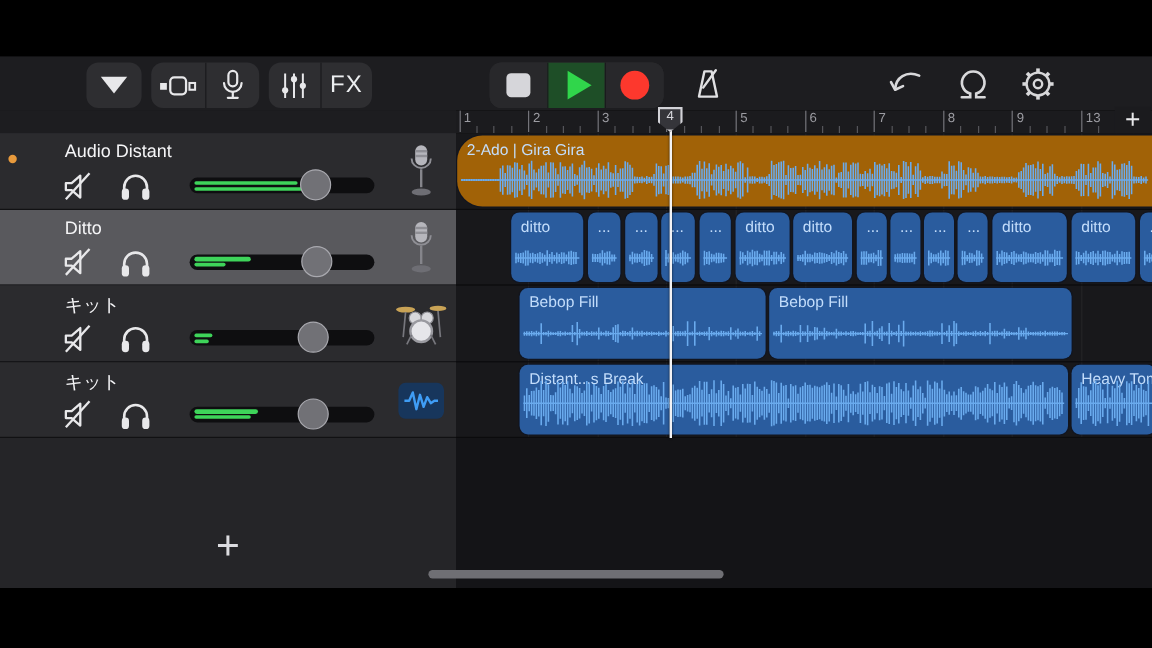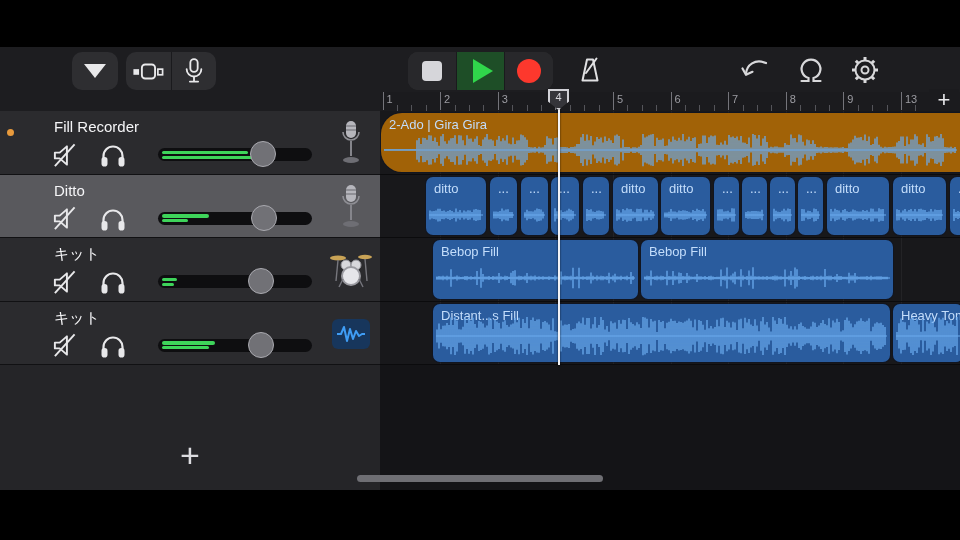--- a/index.html
+++ b/index.html
@@ -85,20 +85,35 @@
       <div class="cell">
         <svg width="22" height="28" viewBox="0 0 24 30" fill="none" stroke="#e8e8ea" stroke-width="2" stroke-linecap="round">
           <rect x="8" y="2" width="8" height="14" rx="4"></rect>
           <path d="M4 13 a8 8 0 0 0 16 0"></path>
           <line x1="12" y1="21.5" x2="12" y2="26"></line>
           <line x1="7.5" y1="26.5" x2="16.5" y2="26.5"></line>
         </svg>
       </div>
     </div>
 
+    <div class="seg" style="left:224px;width:86px;">
+      <div class="cell">
+        <svg width="24" height="25" viewBox="0 0 26 26" stroke="#e8e8ea" stroke-width="1.8">
+          <line x1="5" y1="2" x2="5" y2="24"></line>
+            <line x1="13" y1="2" x2="13" y2="24"></line>
+            <line x1="21" y1="2" x2="21" y2="24"></line>
+          <circle cx="5" cy="17" r="2.8" fill="#e8e8ea" stroke="none"></circle>
+          <circle cx="13" cy="7" r="2.8" fill="#e8e8ea" stroke="none"></circle>
+          <circle cx="21" cy="13" r="2.8" fill="#e8e8ea" stroke="none"></circle>
+        </svg>
+      </div>
+      <div class="cell">
+        <span class="fx">FX</span>
+      </div>
+    </div>
 
     <div class="seg" style="left:408px;width:145px;">
       <div class="cell" style="background:#28282b;">
         <div class="stop-sq"></div>
       </div>
       <div class="cell" style="background:#1e4e27;">
         <div class="play-tri"></div>
       </div>
       <div class="cell" style="background:#28282b;">
         <div class="rec-dot"></div>
@@ -141,21 +156,21 @@
         </g>
       </svg>
     </div>
   </div>
 
   <div class="abs" id="header-col"></div>
   <div class="abs" id="header-top-strip"></div>
   <div class="abs" id="track-headers" style="left:0;top:111px;width:380px;height:254px;">
       <div class="trow norm" style="top: 0px;">
         <div class="rdot" style="background:#e89a3c"></div>
-        <div class="tname">Fill Recorder</div>
+        <div class="tname">Audio Distant</div>
         <div class="hicon" style="left:49px;">
           <svg width="27" height="25" viewBox="0 0 28 26" fill="none" stroke="#e8e8ea" stroke-width="2" stroke-linejoin="round">
       <path d="M4 10 h5 l7.5-6.5 v19 L9 16 H4 Z"></path>
             <line x1="4" y1="24" x2="24.5" y2="1.5"></line>
           </svg>
         </div>
         <div class="hicon" style="left:98px;">
           <svg width="28" height="26" viewBox="0 0 28 26" fill="none" stroke="#e8e8ea" stroke-width="2.2">
       <path d="M4.5 19 v-5 a9.5 9.5 0 0 1 19 0 v5"></path>
       <rect x="2.5" y="15" width="6" height="9.5" rx="2.8" fill="#e8e8ea" stroke="none"></rect>
@@ -488,21 +503,21 @@
       <div class="region" style="left: 261px; top: 129px; width: 252px; background: rgb(42, 92, 158);">
         <span class="rlabel" style="color:#c3ddfb">Bebop Fill</span>
         <div style="position:absolute;left:3px;bottom:8px;">
           <svg width="246" height="26">
             <line x1="0" y1="13" x2="246" y2="13" stroke="#6aabee" stroke-width="1.2"></line>
             <path d="M1 11.5v3.1M3 10.8v4.4M5 11.1v3.8M7 5.6v14.8M9 11.8v2.5M11 11.2v3.7M13 10.8v4.5M15 11.4v3.2M17 10.7v4.5M19 11.0v4.1M21 11.7v2.6M23 5.8v14.4M25 11.1v3.9M27 11.2v3.6M29 6.0v14.0M31 10.8v4.4M33 11.2v3.6M35 7.5v11.1M37 8.0v9.9M39 10.9v4.2M41 11.3v3.4M43 8.1v9.8M45 10.8v4.4M47 11.4v3.2M49 11.7v2.6M51 11.5v3.1M53 9.0v8.0M55 11.3v3.4M57 11.2v3.6M59 11.8v2.4M61 11.1v3.7M63 11.9v2.3M65 11.0v4.1M67 10.8v4.5M69 11.4v3.3M71 11.9v2.3M73 11.7v2.5M75 11.7v2.6M77 4.6v16.7M79 11.1v3.9M81 10.7v4.7M83 2.6v20.8M85 11.5v3.0M87 10.6v4.7M89 8.6v8.9M91 6.8v12.4M93 11.4v3.2M95 11.2v3.6M97 4.2v17.6M99 10.6v4.7M101 11.7v2.5M103 11.0v3.9M105 5.6v14.7M107 10.8v4.3M109 2.2v21.5M111 11.3v3.5M113 11.5v3.0M115 11.2v3.5M117 11.7v2.7M119 11.2v3.6M121 11.7v2.7M123 11.0v4.0M125 11.7v2.6M127 11.5v3.1M129 11.0v3.9M131 10.5v4.9M133 10.7v4.6M135 11.5v3.0M137 11.3v3.4M139 11.7v2.6M141 4.4v17.2M143 11.7v2.6M145 10.7v4.6M147 6.0v14.1M149 10.8v4.3M151 2.4v21.2M153 4.3v17.4M155 11.0v3.9M157 11.8v2.3M159 11.5v3.0M161 11.1v3.8M163 11.7v2.7M165 11.9v2.3M167 11.2v3.7M169 10.7v4.6M171 11.7v2.7M173 10.9v4.2M175 11.6v2.9M177 10.8v4.5M179 11.6v2.8M181 4.1v17.8M183 11.1v3.7M185 10.7v4.5M187 10.7v4.6M189 11.9v2.3M191 11.2v3.6M193 9.0v8.0M195 11.0v3.9M197 11.0v4.0M199 11.7v2.5M201 11.8v2.5M203 11.7v2.7M205 7.8v10.4M207 10.5v4.9M209 10.5v4.9M211 8.1v9.7M213 11.3v3.5M215 11.7v2.5M217 11.6v2.9M219 11.5v3.0M221 11.5v3.0M223 11.1v3.9M225 11.7v2.7M227 10.7v4.6M229 11.7v2.7M231 11.4v3.2M233 11.2v3.6M235 11.3v3.4M237 11.2v3.6M239 11.8v2.4M241 11.7v2.6M243 11.7v2.6" stroke="#6aabee" stroke-width="1.3" fill="none"></path>
           </svg>
         </div>
       </div>
       <div class="region" style="left: 53px; top: 192.5px; width: 457px; background: rgb(42, 92, 158);">
-        <span class="rlabel" style="color:#c3ddfb">Distant...s Fill</span>
+        <span class="rlabel" style="color:#c3ddfb">Distant...s Break</span>
         <div style="position:absolute;left:3px;bottom:6px;">
           <svg width="451" height="40">
             <line x1="0" y1="20" x2="451" y2="20" stroke="#6aabee" stroke-width="1.2"></line>
             <path d="M1 13.6v12.9M3 7.6v24.8M5 13.2v13.6M7 9.8v20.4M9 9.6v20.8M11 6.9v26.3M13 9.0v22.0M15 1.6v36.7M17 9.0v21.9M19 1.0v38.0M21 4.5v31.0M23 13.2v13.5M25 13.4v13.2M27 10.8v18.5M29 2.3v35.4M31 6.9v26.1M33 2.2v35.6M35 4.8v30.3M37 1.7v36.7M39 8.0v24.0M41 11.7v16.7M43 5.1v29.9M45 5.8v28.3M47 7.4v25.3M49 11.5v17.1M51 9.4v21.3M53 1.5v37.0M55 3.1v33.8M57 13.0v14.0M59 3.9v32.2M61 5.6v28.7M63 7.1v25.8M65 12.4v15.3M67 5.7v28.6M69 4.2v31.5M71 9.0v21.9M73 10.7v18.6M75 8.5v23.1M77 7.5v24.9M79 2.0v36.1M81 6.2v27.5M83 1.7v36.6M85 11.9v16.1M87 3.1v33.8M89 7.0v26.0M91 1.0v38.0M93 12.3v15.4M95 3.9v32.2M97 1.5v37.0M99 4.9v30.1M101 3.4v33.1M103 3.3v33.5M105 12.7v14.7M107 5.9v28.2M109 5.0v30.0M111 6.4v27.1M113 8.6v22.9M115 14.2v11.6M117 2.3v35.4M119 15.3v9.4M121 15.7v8.5M123 13.9v12.1M125 4.4v31.2M127 9.4v21.3M129 8.5v23.0M131 8.7v22.6M133 8.0v24.0M135 14.3v11.5M137 13.1v13.9M139 12.5v15.0M141 7.2v25.5M143 5.4v29.2M145 7.2v25.7M147 1.5v37.0M149 8.8v22.3M151 2.1v35.9M153 2.1v35.8M155 12.4v15.3M157 8.3v23.4M159 0.9v38.2M161 11.8v16.3M163 9.1v21.9M165 1.0v37.9M167 4.0v32.1M169 13.5v13.0M171 9.9v20.1M173 15.8v8.5M175 5.2v29.5M177 7.2v25.6M179 6.5v27.0M181 12.8v14.4M183 3.9v32.2M185 7.8v24.4M187 3.7v32.6M189 4.0v32.0M191 13.1v13.8M193 2.0v36.0M195 6.3v27.4M197 8.1v23.7M199 9.6v20.7M201 6.2v27.6M203 8.2v23.7M205 12.1v15.8M207 0.9v38.3M209 1.5v37.0M211 2.8v34.3M213 11.6v16.7M215 2.9v34.2M217 5.5v29.0M219 4.8v30.4M221 16.1v7.8M223 4.0v32.0M225 5.9v28.3M227 5.1v29.7M229 12.2v15.7M231 6.8v26.5M233 5.7v28.6M235 2.8v34.4M237 4.9v30.1M239 4.7v30.6M241 7.1v25.8M243 5.4v29.2M245 6.0v28.0M247 6.7v26.6M249 5.4v29.3M251 4.6v30.7M253 2.6v34.8M255 4.8v30.5M257 11.3v17.4M259 3.6v32.8M261 14.4v11.2M263 3.9v32.2M265 5.1v29.7M267 8.7v22.6M269 13.8v12.4M271 4.1v31.8M273 12.2v15.7M275 10.0v20.0M277 12.5v14.9M279 11.1v17.9M281 3.7v32.7M283 10.3v19.4M285 2.3v35.4M287 1.7v36.6M289 10.9v18.2M291 4.7v30.6M293 6.5v27.1M295 11.6v16.7M297 5.8v28.5M299 6.5v27.0M301 14.1v11.8M303 3.6v32.8M305 2.8v34.5M307 12.2v15.5M309 1.8v36.3M311 6.6v26.7M313 3.1v33.8M315 8.4v23.1M317 10.0v19.9M319 3.2v33.6M321 9.5v20.9M323 15.3v9.4M325 5.3v29.4M327 1.0v38.1M329 8.4v23.2M331 6.0v27.9M333 11.4v17.2M335 15.5v9.0M337 1.1v37.7M339 4.6v30.9M341 7.9v24.2M343 2.0v35.9M345 2.9v34.1M347 7.8v24.3M349 1.0v37.9M351 8.8v22.3M353 12.5v14.9M355 10.3v19.4M357 13.5v13.1M359 10.2v19.6M361 13.4v13.2M363 8.0v24.0M365 6.4v27.3M367 10.1v19.9M369 11.3v17.3M371 12.7v14.5M373 12.8v14.4M375 10.5v18.9M377 5.8v28.4M379 6.7v26.6M381 11.0v17.9M383 9.6v20.8M385 7.1v25.8M387 3.9v32.1M389 7.9v24.3M391 9.2v21.7M393 2.3v35.5M395 11.6v16.9M397 4.6v30.8M399 6.4v27.2M401 2.8v34.5M403 6.1v27.8M405 15.5v9.0M407 14.3v11.4M409 4.1v31.8M411 1.4v37.2M413 4.8v30.3M415 7.4v25.1M417 11.3v17.5M419 8.3v23.4M421 5.5v29.0M423 4.8v30.3M425 2.2v35.7M427 5.0v30.1M429 5.8v28.5M431 4.8v30.4M433 2.3v35.5M435 15.3v9.4M437 10.7v18.5M439 7.5v24.9M441 6.2v27.7M443 7.3v25.4M445 6.8v26.3M447 9.1v21.7M449 11.1v17.8" stroke="#6aabee" stroke-width="1.3" fill="none"></path>
           </svg>
         </div>
       </div>
       <div class="region" style="left: 513px; top: 192.5px; width: 70px; background: rgb(42, 92, 158);">
         <span class="rlabel" style="color:#c3ddfb">Heavy Tom</span>
         <div style="position:absolute;left:3px;bottom:6px;">

